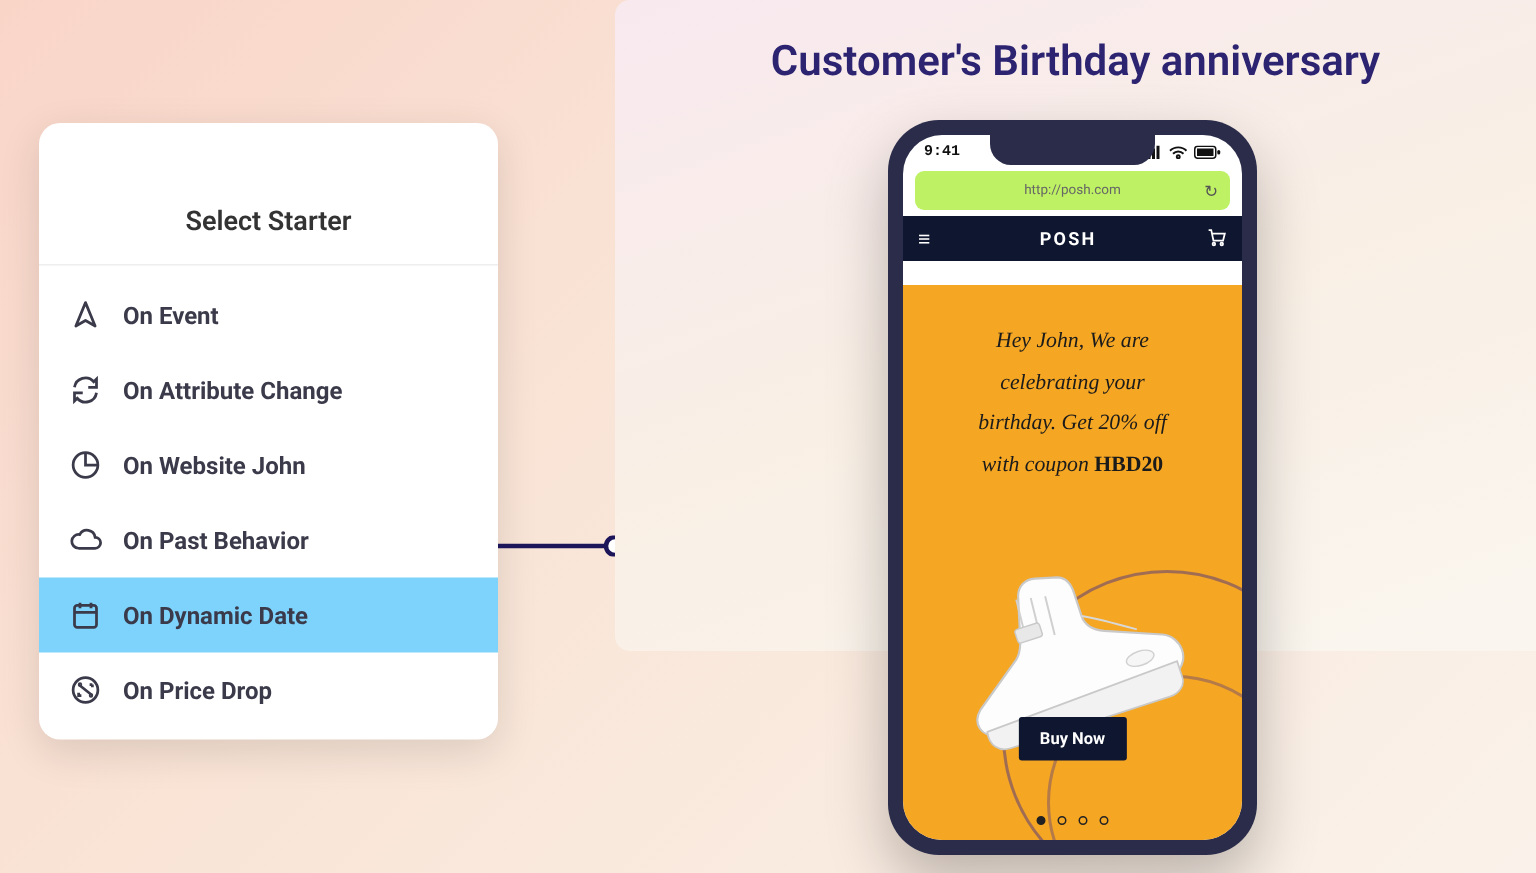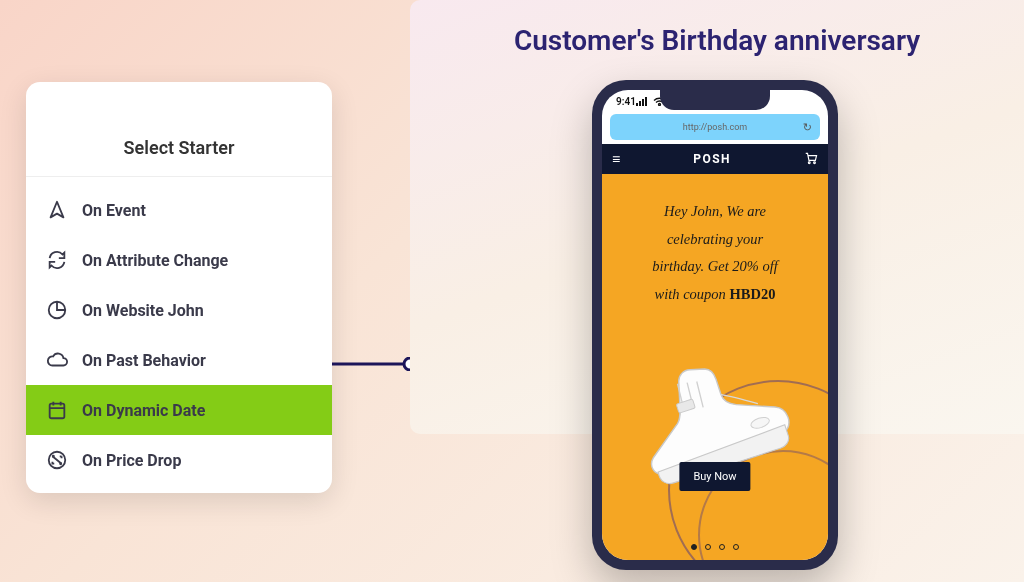--- a/index.html
+++ b/index.html
@@ -33,21 +33,21 @@
     display: flex;
     align-items: center;
     gap: 14px;
     padding: 14px 20px;
     font-size: 16px;
     font-weight: 700;
     color: #3a3a4a;
     cursor: pointer;
   }
   .starter-item.selected {
-    background: #84cc16;
+    background: #7dd3fc;
   }
   .starter-item .ic {
     width: 22px;
     height: 22px;
     display: flex;
     align-items: center;
     justify-content: center;
     flex-shrink: 0;
   }
   .starter-item .ic svg { width: 22px; height: 22px; stroke: #3a3a4a; fill: none; stroke-width: 2; }
@@ -109,30 +109,32 @@
     transform: translateX(-50%);
     width: 110px;
     height: 20px;
     background: #2a2c4a;
     border-radius: 0 0 14px 14px;
     z-index: 5;
   }
   .status-bar {
     height: 22px;
     display: flex;
+    justify-content: space-between;
     align-items: center;
     padding: 0 14px;
     font-size: 10px;
     font-weight: 600;
     color: #111;
+    font-family: Liberation Mono, monospace;
   }
   .status-icons { display: flex; gap: 4px; align-items: center; }
   .addr-bar {
     height: 26px;
-    background: #7dd3fc;
+    background: #bef264;
     margin: 2px 8px 0 8px;
     border-radius: 6px;
     display: flex;
     align-items: center;
     justify-content: center;
     position: relative;
     font-size: 9px;
     color: #666;
   }
   .addr-refresh { position: absolute; right: 8px; font-size: 11px; color: #555; }
@@ -145,20 +147,21 @@
     padding: 0 10px;
     color: #fff;
     margin-top: 4px;
   }
   .brand-logo { font-size: 12px; font-weight: 700; letter-spacing: 1.5px; }
   .site-body {
     flex: 1;
     background: #f5a623;
     position: relative;
     overflow: hidden;
+    margin-top: 16px;
   }
   .promo-text {
     padding: 24px 22px 0 22px;
     text-align: center;
     font-family: Georgia, "Times New Roman", serif;
     font-style: italic;
     font-size: 14.5px;
     line-height: 1.9;
     color: #1b1b1b;
     font-weight: 500;
@@ -183,21 +186,21 @@
   }
   .swirl.inner { right: -40px; bottom: -60px; width: 170px; height: 170px; border-color: rgba(60,40,140,0.35);}
   .buy-btn {
     position: absolute;
     left: 50%;
     transform: translateX(-50%);
     top: 288px;
     background: #0f1730;
     color: #fff;
     font-size: 11px;
-    font-weight: 400;
+    font-weight: 700;
     padding: 8px 14px;
     border-radius: 2px;
     z-index: 4;
   }
   .dots {
     position: absolute;
     bottom: 10px;
     left: 0; right: 0;
     display: flex;
     justify-content: center;

